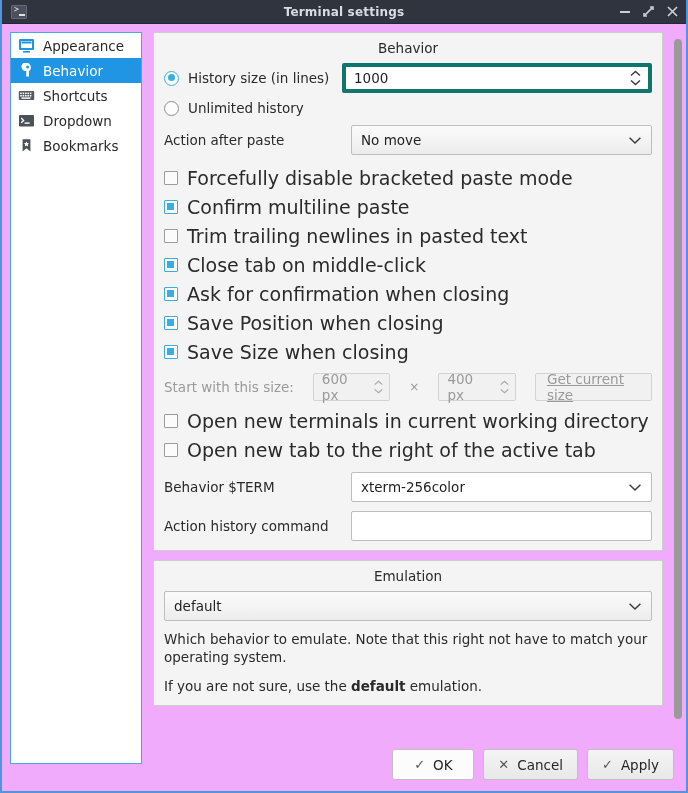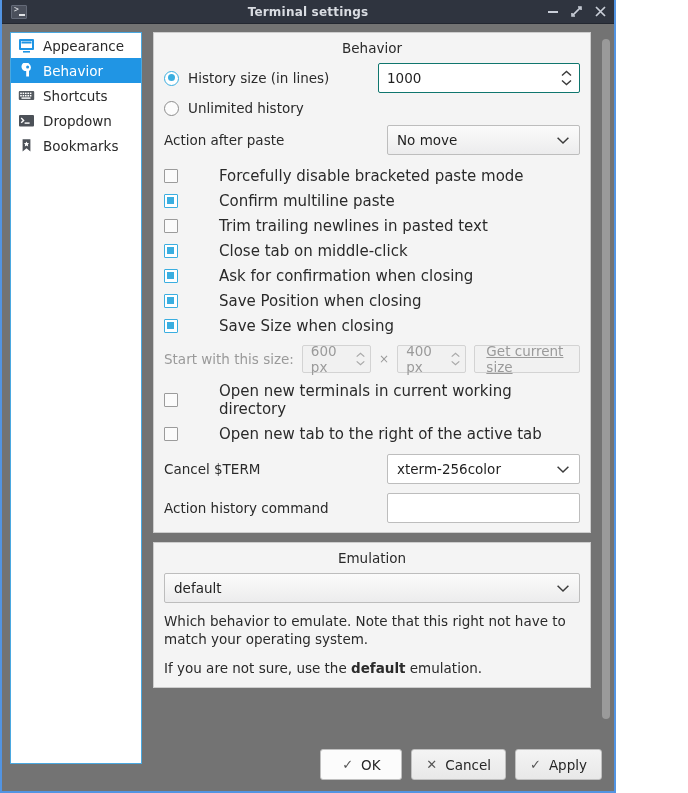--- a/index.html
+++ b/index.html
@@ -5,22 +5,22 @@
   * { box-sizing: border-box; margin: 0; padding: 0; }
   html, body {
     width: 688px; height: 793px;
     font-family: "DejaVu Sans", sans-serif;
     background: #ffffff;
     overflow: hidden;
   }
 
   #window {
     position: relative;
-    width: 616px; height: 793px;
-    background: #737373;
+    width: 688px; height: 793px;
+    background: #f0abfc;
     border: 2px solid #5294e2;
     border-top: none;
     display: flex; flex-direction: column;
   }
 
   
   #titlebar {
     height: 24px; flex: 0 0 24px;
     background: #2f343f;
     display: flex; align-items: center;
@@ -128,21 +128,20 @@
   .group-title {
     text-align: center;
     font-size: 13.5px;
     color: #2a2a2a;
     margin-bottom: 7px;
   }
 
   .row {
     display: flex; align-items: center;
     margin-bottom: 7px;
-    gap: 36px;
   }
   .row:last-child { margin-bottom: 0; }
   .row-label {
     font-size: 13.5px; color: #2a2a2a;
     white-space: nowrap;
   }
   .row-label.disabled { color: #9a9a9a; }
 
   
   .radio-box { display: flex; align-items: center; gap: 9px; cursor: pointer; }
@@ -176,28 +175,28 @@
   .checkbox.checked {
     border-color: #3aaee0;
     background: #ffffff;
   }
   .checkbox.checked:after {
     content: "";
     position: absolute; left: 2px; top: 2px;
     width: 7px; height: 7px;
     background: #3aaee0;
   }
-  .cb-label { font-size: 15px; color: #2a2a2a; margin-left: 32px; }
+  .cb-label { font-size: 19px; color: #2a2a2a; }
 
   
   .spin {
     flex: 1 1 auto;
     height: 30px;
     background: #ffffff;
-    border: 1px solid #0f766e;
+    border: 4px solid #0f766e;
     border-radius: 2px;
     display: flex; align-items: center;
     padding: 0 0 0 8px;
     font-size: 13.5px; color: #1f1f1f;
     position: relative;
   }
   .spin .val { flex: 1 1 auto; }
   .spin-arrows {
     width: 26px; height: 100%;
     display: flex; flex-direction: column;
@@ -226,21 +225,21 @@
     height: 30px;
     background: #ffffff;
     border: 1px solid #bdbdbd;
     border-radius: 2px;
     padding: 0 8px;
     font-size: 13.5px; color: #1f1f1f;
     font-family: "DejaVu Sans", sans-serif;
   }
 
   
-  .size-row { display: flex; align-items: center; gap: 8px; margin-bottom: 9px; margin-top: 10px; }
+  .size-row { display: flex; align-items: center; gap: 19px; margin-bottom: 9px; margin-top: 10px; }
   .mini-spin {
     width: 88px; height: 28px;
     background: #f1f1f1;
     border: 1px solid #d3d3d3;
     border-radius: 2px;
     display: flex; align-items: center;
     padding-left: 8px;
     font-size: 13.5px; color: #9a9a9a;
   }
   .mini-spin .val { flex: 1 1 auto; }
@@ -511,21 +510,21 @@
               <span class="checkbox"></span>
               <span class="cb-label">Open new terminals in current working directory</span>
             </label>
             <label class="cb-row">
               <span class="checkbox"></span>
               <span class="cb-label">Open new tab to the right of the active tab</span>
             </label>
           </div>
 
           <div class="row" style="margin-top:11px;">
-            <span class="row-label" style="width:187px;">Cancel $TERM</span>
+            <span class="row-label" style="width:187px;">Behavior $TERM</span>
             <div class="combo white">
               <span>xterm-256color</span>
               <span class="chev">
                 <svg width="14" height="9" viewBox="0 0 14 9">
                     <path d="M1.6 1.8 L7 7 L12.4 1.8" stroke="#3b3b3b" stroke-width="1.5" fill="none"></path>
                   </svg>
               </span>
             </div>
           </div>
 

